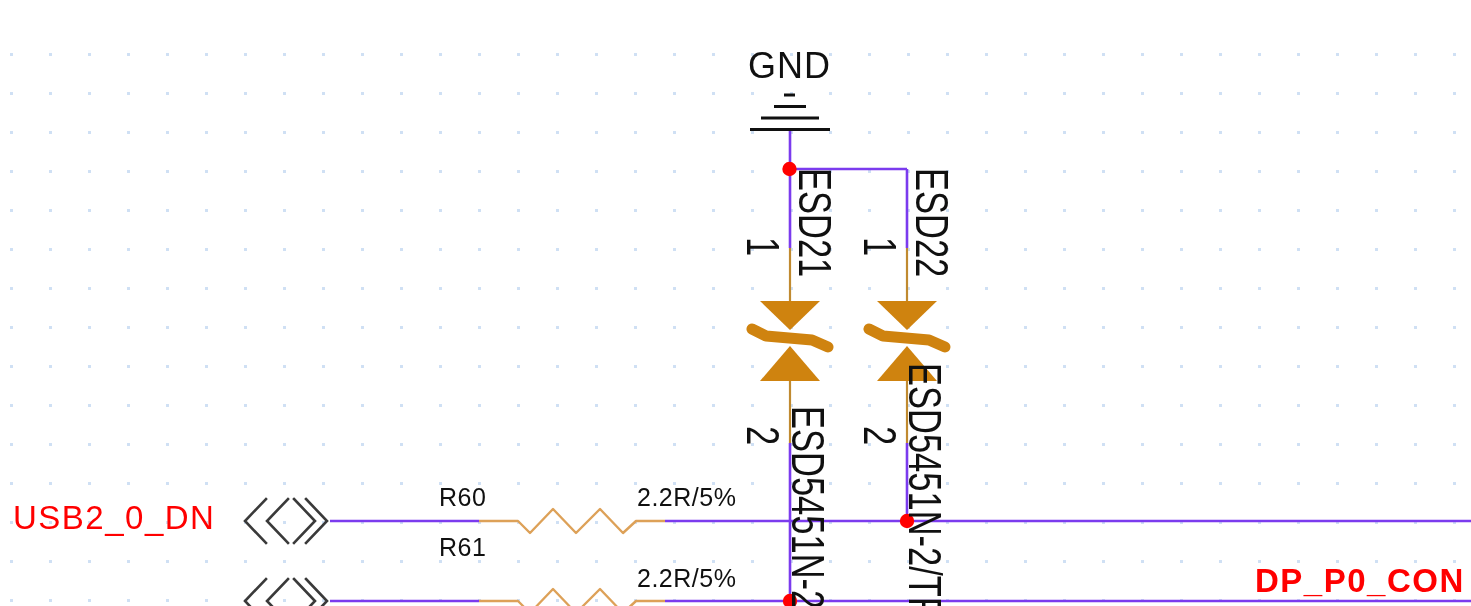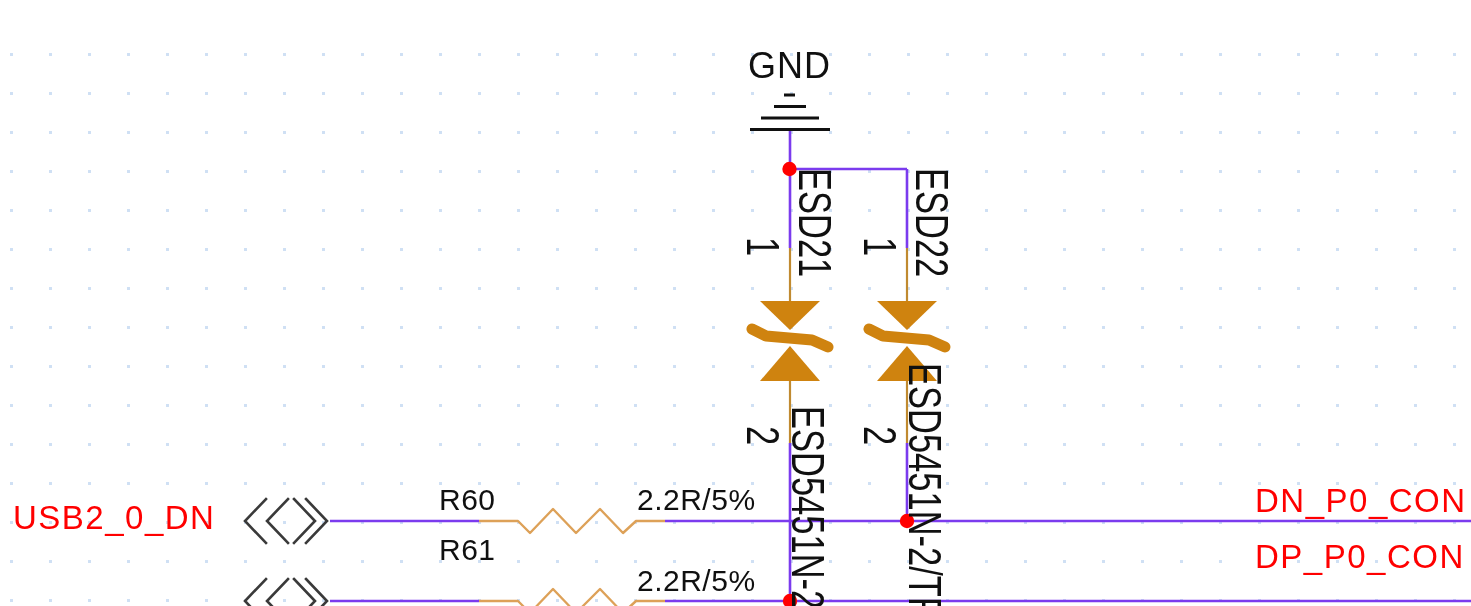--- a/index.html
+++ b/index.html
@@ -9,21 +9,21 @@
     overflow:hidden;
     background-color:#ffffff;
     background-image:radial-gradient(circle, #cfe0f4 1.4px, rgba(255,255,255,0) 1.9px);
     background-size:39px 39px;
     background-position:-8px -3px;
     font-family:"Liberation Sans", sans-serif;
     margin-top:38px;
   }
   .txt{position:absolute;white-space:nowrap;line-height:1;color:#101010;}
   .net-red{color:#ff0000;font-size:33px;letter-spacing:1.5px;}
-  .comp-black{font-size:30px;letter-spacing:0.5px;}
+  .comp-black{font-size:25px;letter-spacing:0.5px;}
   .gnd-label{font-size:36px;letter-spacing:1px;}
   .vtext{
     position:absolute;white-space:nowrap;line-height:46px;font-size:46px;color:#101010;
     transform-origin:0 0;
     transform:rotate(90deg) scaleX(0.75);
   }
   svg{position:absolute;left:0;top:0;}
 </style>
 </head>
 <body>
@@ -96,22 +96,21 @@
       <circle cx="789.5" cy="131" r="7.2"></circle>
       <circle cx="907" cy="483" r="7.2"></circle>
       <circle cx="790" cy="563" r="7.2"></circle>
     </g>
   </svg>
 
   <div class="txt gnd-label" style="left:748px;top:10px;">GND</div>
 
   <div class="txt net-red" style="left:13px;top:463px;">USB2_0_DN</div>
 
-  <div class="txt net-red" style="left:1255px;top:446px;">DN_P0_CON</div>
-  <div class="txt net-red" style="left:1255px;top:502px;">DP_P0_CON</div>
+  <div class="txt net-red" style="left:1255px;top:526px;font-weight:bold;">DP_P0_CON</div>
 
   <div class="txt comp-black" style="left:439px;top:447px;">R60</div>
   <div class="txt comp-black" style="left:637px;top:447px;">2.2R/5%</div>
   <div class="txt comp-black" style="left:439px;top:497px;">R61</div>
   <div class="txt comp-black" style="left:637px;top:528px;">2.2R/5%</div>
 
   <div class="vtext" style="left:838px;top:130px;">ESD21</div>
   <div class="vtext" style="left:955px;top:130px;">ESD22</div>
 
   <div class="vtext" style="left:831px;top:368px;">ESD5451N-2/TR</div>

